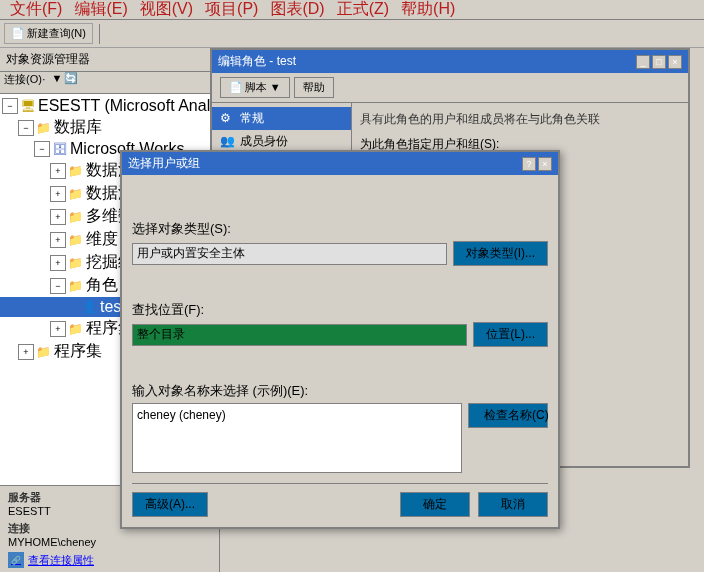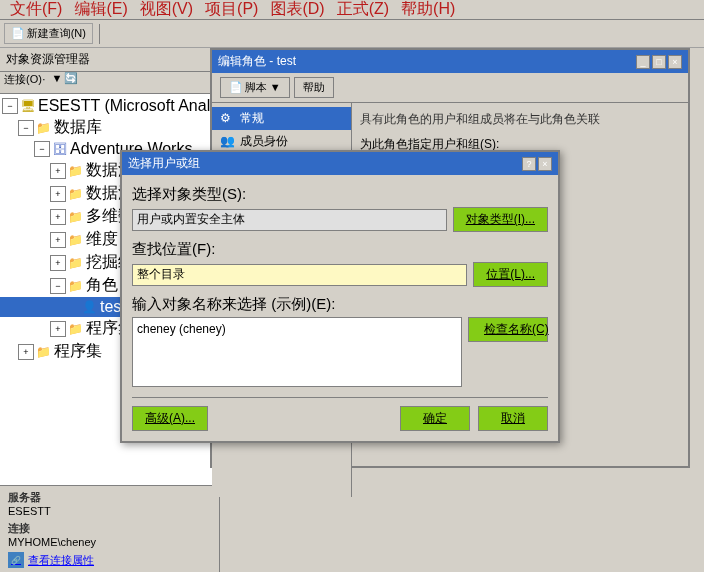--- a/index.html
+++ b/index.html
@@ -259,45 +259,45 @@
       gap: 2px;
     }
     .dialog-body {
       padding: 10px;
     }
     .dialog-row {
       margin-bottom: 8px;
     }
     .dialog-row label {
       display: block;
-      font-size: 15px;
+      font-size: 13px;
       margin-bottom: 3px;
+      margin-top: 35px;
     }
     .dialog-row-inline {
       display: flex;
       gap: 6px;
       align-items: center;
     }
     .dialog-input {
       flex: 1;
       height: 22px;
       border: 1px solid #808080;
       background: white;
       padding: 2px 4px;
       font-size: 12px;
     }
     .dialog-btn {
       padding: 3px 12px;
-      background: #84cc16;
+      background: #0369a1;
       border: 1px solid #808080;
       font-size: 12px;
       cursor: pointer;
       white-space: nowrap;
       min-width: 70px;
-      text-decoration: underline;
     }
     .dialog-textarea {
       width: 100%;
       height: 70px;
       border: 1px solid #808080;
       background: white;
       padding: 4px;
       font-size: 12px;
       resize: none;
       font-family: inherit;
@@ -392,21 +392,21 @@
 
       <div class="tree-item" style="padding-left:18px;">
         <span class="tree-expander">−</span>
         <span class="tree-icon" style="color:#c8a020;">📁</span>
         <span class="tree-label">数据库</span>
       </div>
 
       <div class="tree-item" style="padding-left:34px;">
         <span class="tree-expander">−</span>
         <span class="tree-icon" style="color:#4060c0;">🗄</span>
-        <span class="tree-label">Adventure Works</span>
+        <span class="tree-label">Microsoft Works</span>
       </div>
 
       <div class="tree-item" style="padding-left:50px;">
         <span class="tree-expander">+</span>
         <span class="tree-icon" style="color:#c8a020;">📁</span>
         <span class="tree-label">数据源</span>
       </div>
 
       <div class="tree-item" style="padding-left:50px;">
         <span class="tree-expander">+</span>
@@ -556,21 +556,21 @@
       <label>选择对象类型(S):</label>
       <div class="dialog-row-inline">
         <input class="dialog-input" type="text" readonly="" style="background: rgb(224, 224, 224);" value="用户或内置安全主体">
         <button class="dialog-btn">对象类型(I)...</button>
       </div>
     </div>
 
     <div class="dialog-row">
       <label>查找位置(F):</label>
       <div class="dialog-row-inline">
-        <input class="dialog-input" type="text" readonly="" style="background: #fef9c3;" value="整个目录">
+        <input class="dialog-input" type="text" readonly="" style="background: #15803d;" value="整个目录">
         <button class="dialog-btn">位置(L)...</button>
       </div>
     </div>
 
     <div class="dialog-row">
       <label>
         <span>输入对象名称来选择 (示例)(E):</span>
       </label>
       <div class="dialog-row-inline" style="align-items:flex-start;">
         <textarea class="dialog-textarea" style="">cheney (cheney)</textarea>

